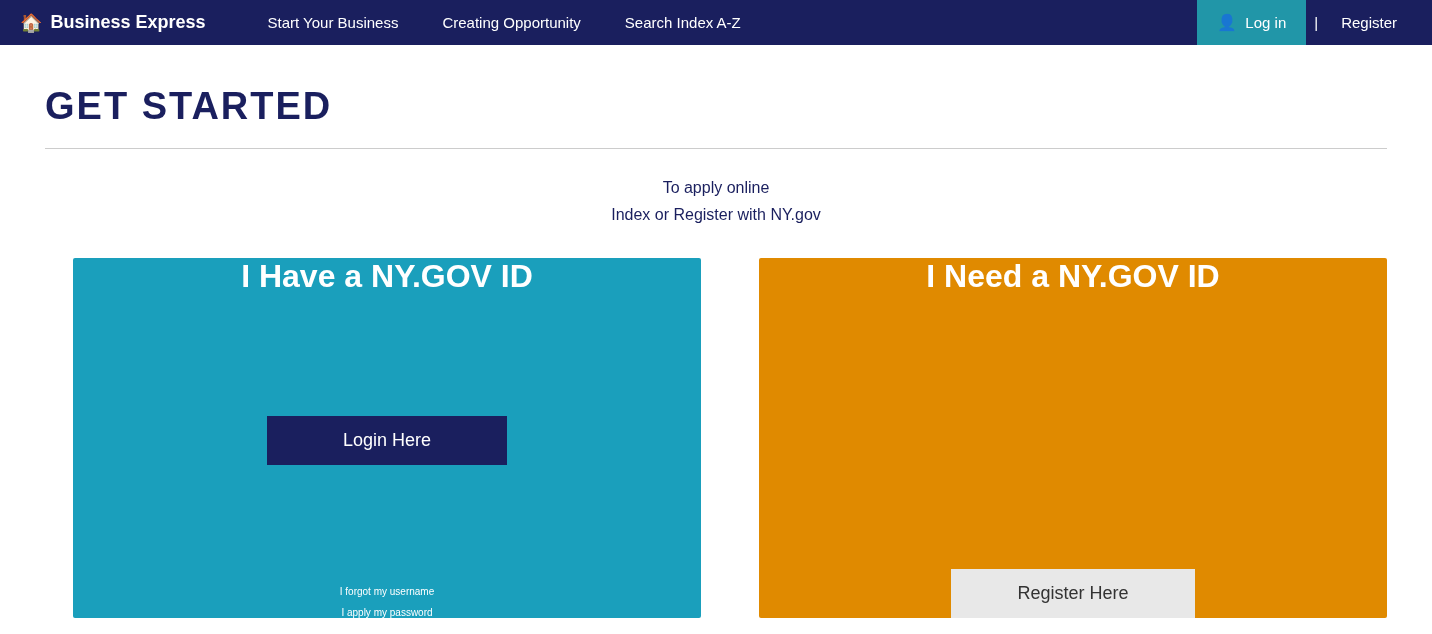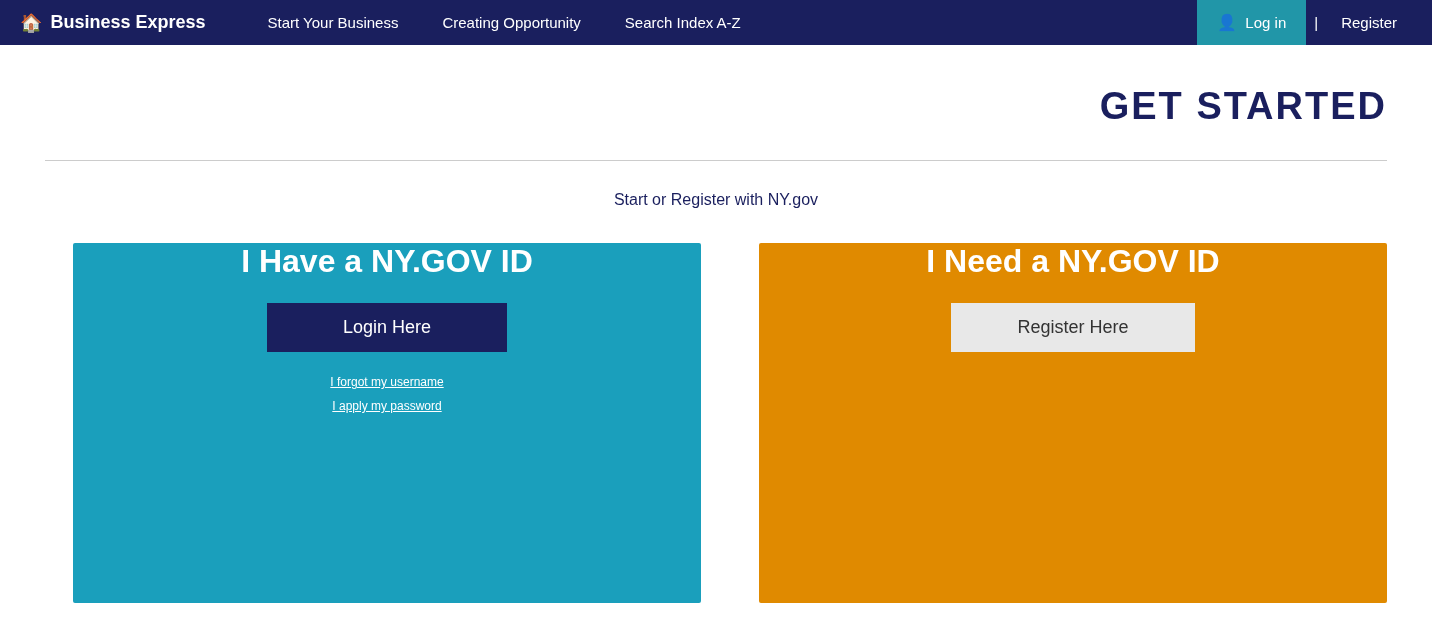--- a/index.html
+++ b/index.html
@@ -99,27 +99,27 @@
       align-items: center;
       cursor: pointer;
     }
 
     
     .main-content {
       padding: 40px 45px 0 45px;
     }
 
     .page-title {
-      text-align: right;
+      text-align: left;
       font-size: 38px;
       font-weight: 900;
       color: #1a1f5e;
       letter-spacing: 2px;
       text-transform: uppercase;
-      margin-bottom: 32px;
+      margin-bottom: 20px;
     }
 
     .divider {
       border: none;
       border-top: 1px solid #ccc;
       margin-bottom: 25px;
     }
 
     .subtitle {
       text-align: center;
@@ -134,22 +134,22 @@
       display: flex;
       gap: 30px;
       height: 360px;
     }
 
     .card {
       flex: 1;
       display: flex;
       flex-direction: column;
       align-items: center;
-      justify-content: flex-start;
-      gap: 23px;
+      justify-content: space-between;
+      gap: 35px;
       border-radius: 2px;
       margin-left: 28px;
     }
 
     .card-blue {
       background-color: #1a9fbc;
     }
 
     .card-orange {
       background-color: #e08a00;
@@ -164,22 +164,21 @@
 
     .card-links {
       display: flex;
       flex-direction: column;
       align-items: center;
       gap: 10px;
     }
 
     .card-link {
       color: #fff;
-      font-size: 12px;
-      text-decoration: underline;
+      font-size: 10px;
       cursor: pointer;
     }
 
     .btn-login {
       background-color: #1a1f5e;
       color: #fff;
       border: none;
       padding: 14px 76px;
       font-size: 18px;
       cursor: pointer;
@@ -216,21 +215,22 @@
     </a>
     <span class="nav-divider">|</span>
     <a class="nav-register">Register</a>
   </div>
 </nav>
 
 <div class="main-content">
   <h1 class="page-title">GET STARTED</h1>
   <hr class="divider">
   <div class="subtitle">
-    <div>Start or Register with NY.gov</div>
+    <div>To apply online</div>
+    <div>Index or Register with NY.gov</div>
   </div>
 
   <div class="cards-container">
 
     <div class="card card-blue">
       <div class="card-title">I Have a NY.GOV ID</div>
       <button class="btn-login">Login Here</button>
       <div class="card-links">
         <a class="card-link">I forgot my username</a>
         <a class="card-link">I apply my password</a>

